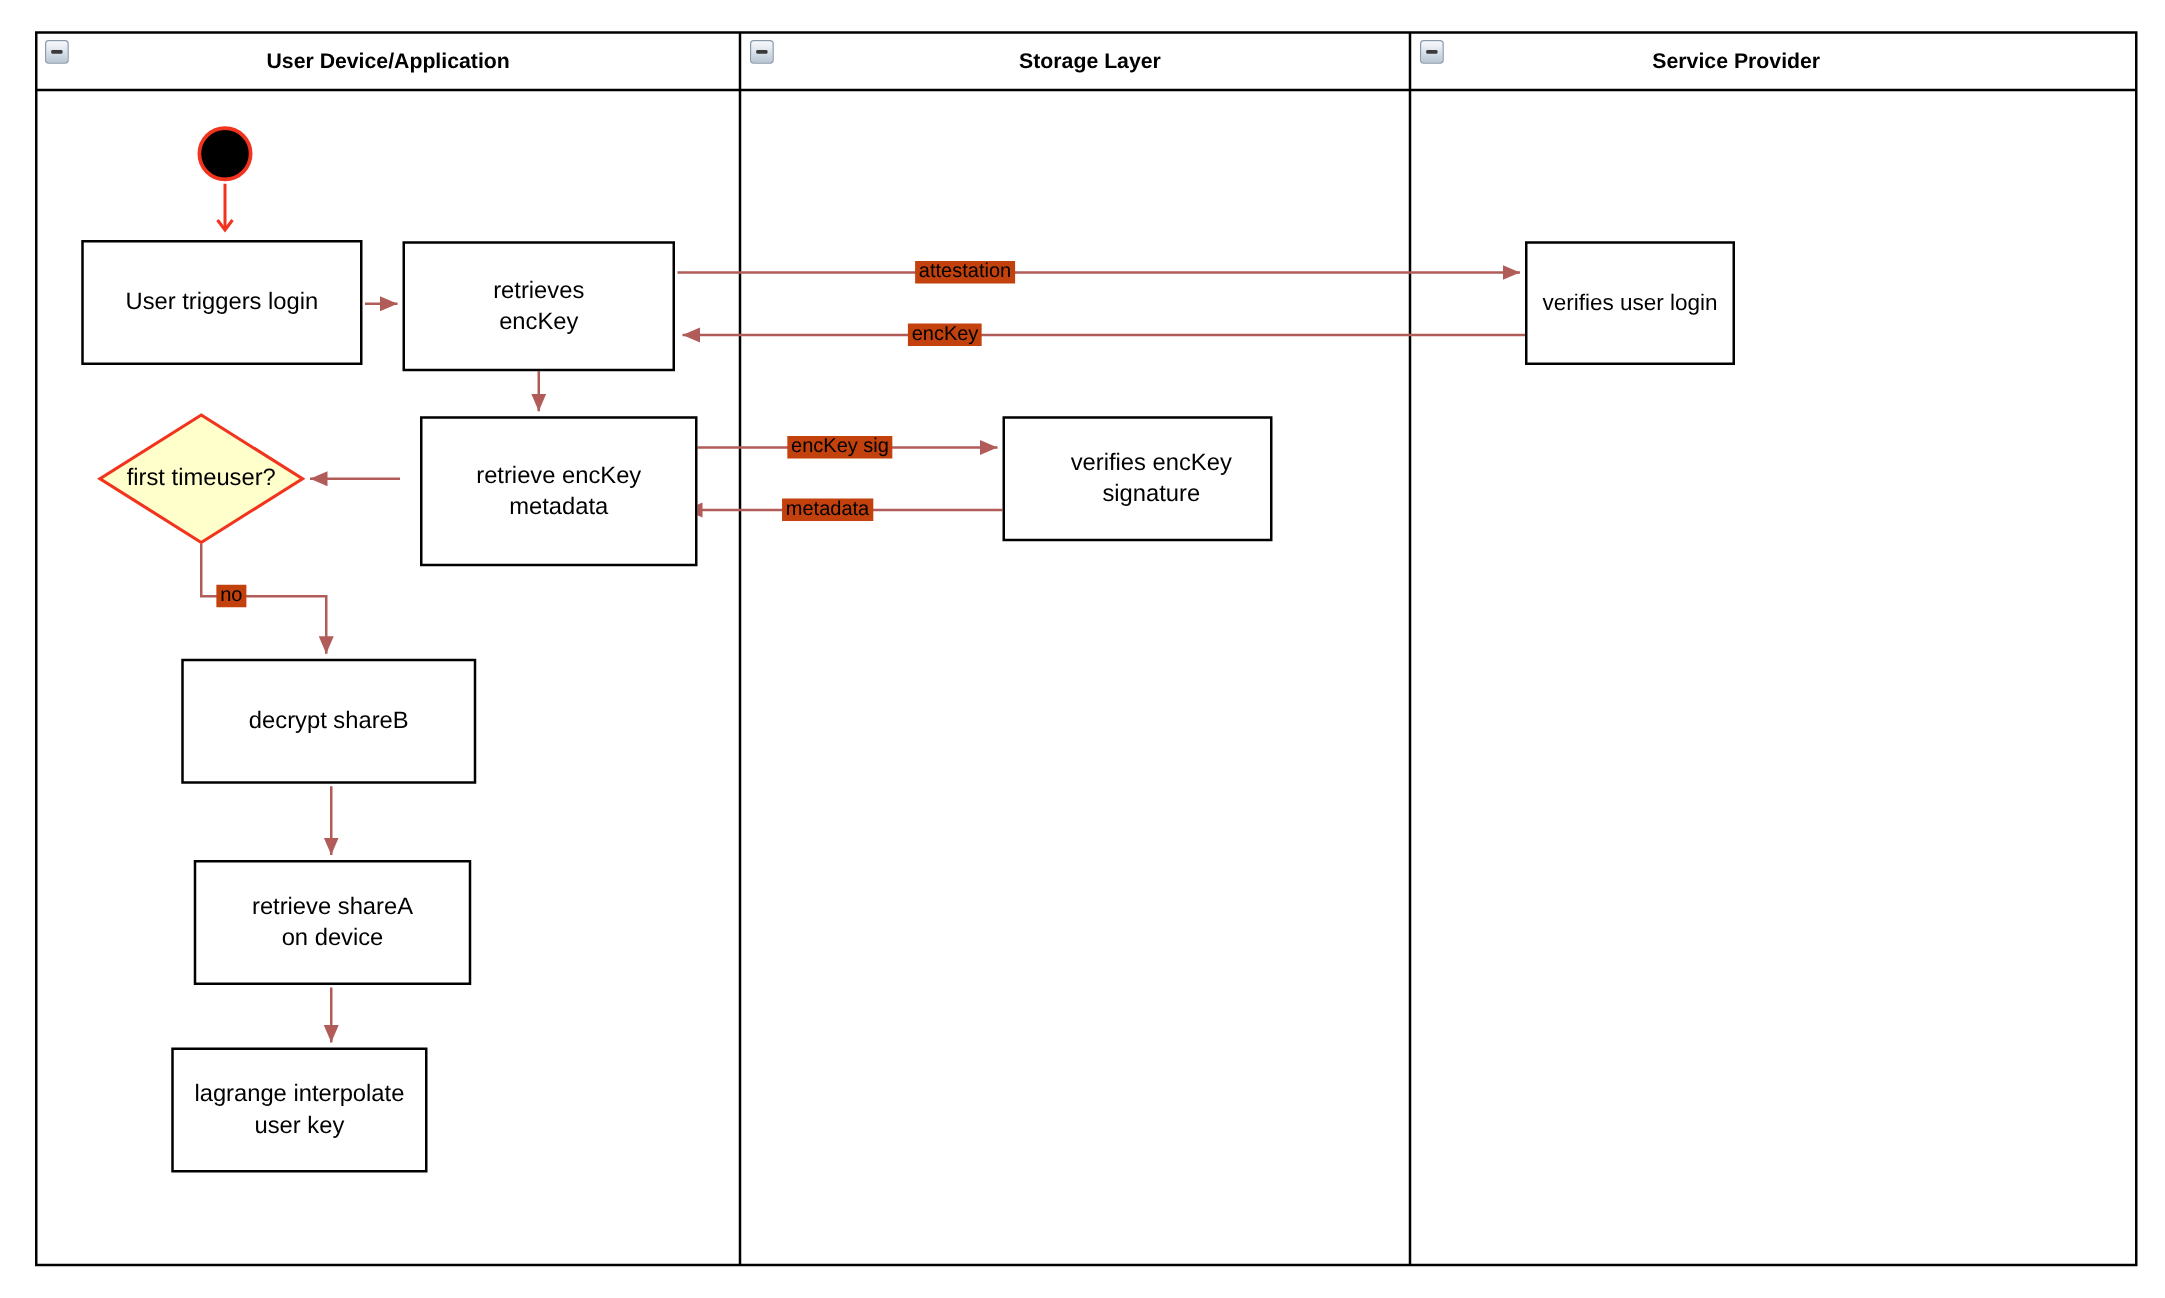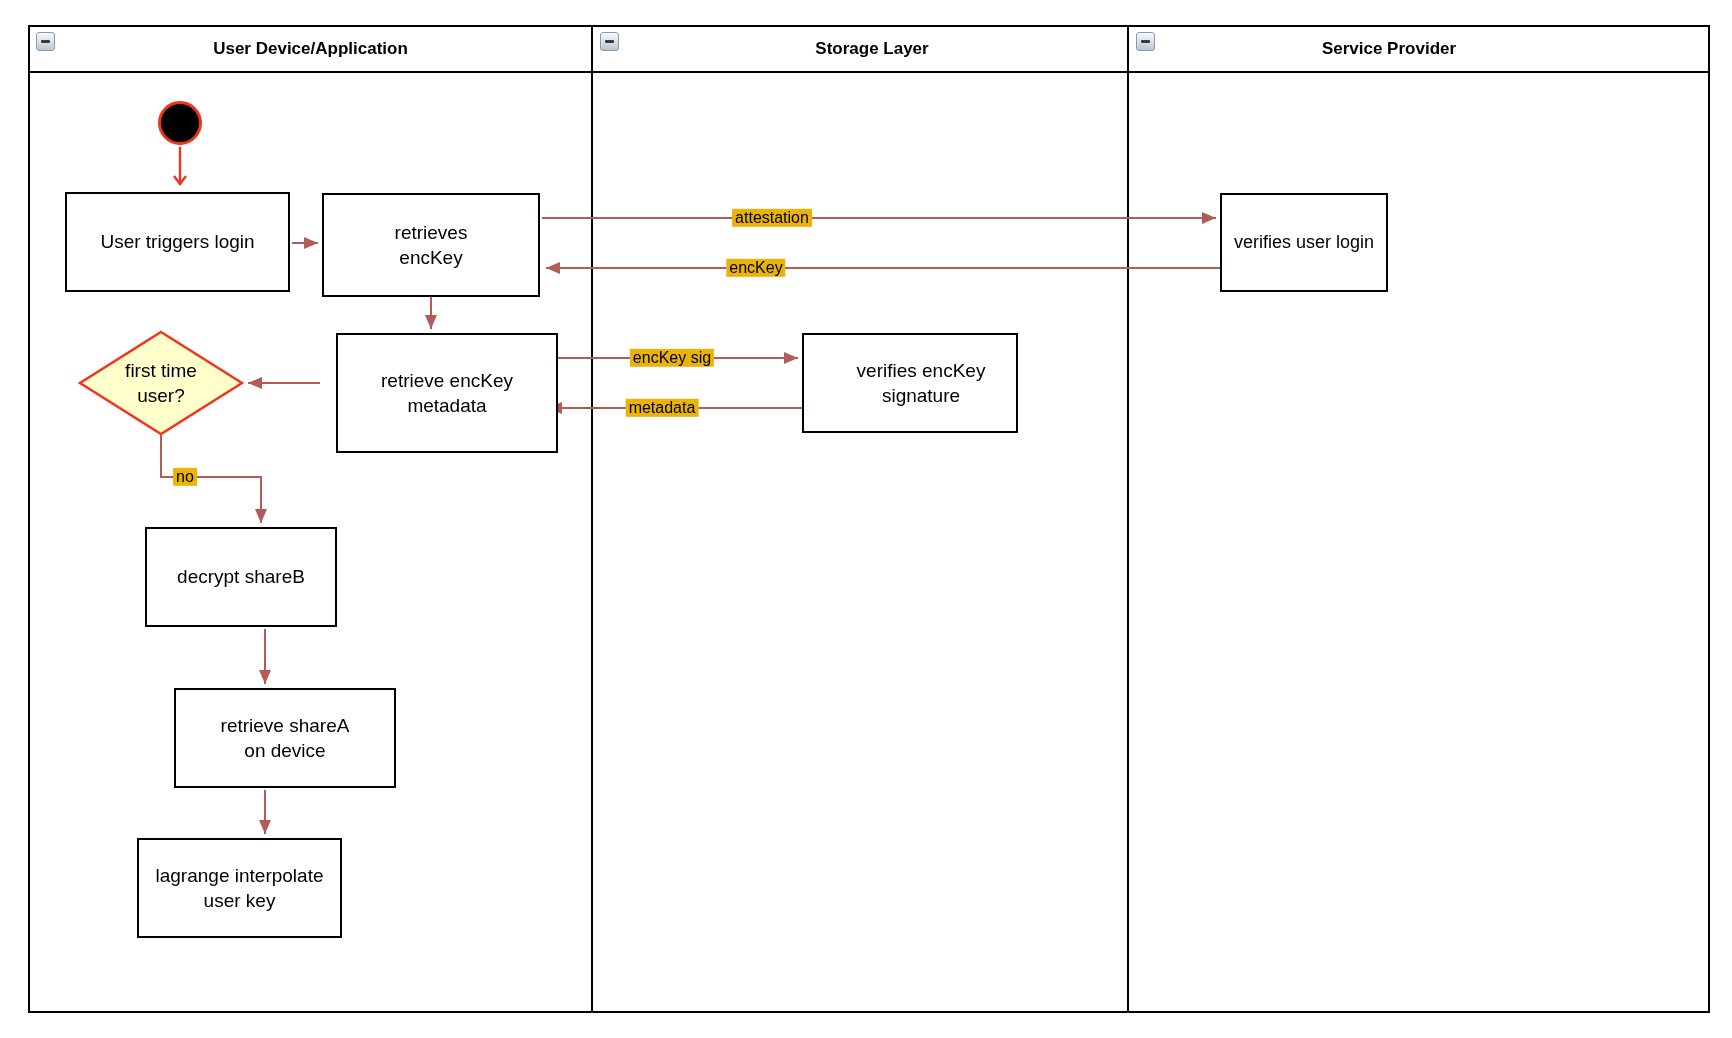--- a/index.html
+++ b/index.html
@@ -17,24 +17,24 @@
                 display:flex;align-items:center;justify-content:center;cursor:pointer;}
   .collapse-btn .bar{width:9px;height:3px;background:#3a3a3a;border-radius:1px;}
 
   .node{position:absolute;background:#ffffff;border:2px solid #000;
         display:flex;flex-direction:column;align-items:center;justify-content:center;
         font-size:19px;line-height:1.32;text-align:center;z-index:2;box-sizing:border-box;}
   .start-node{position:absolute;left:158px;top:101px;width:44px;height:44px;
               background:#000;border:3px solid #f2331d;border-radius:50%;
               box-sizing:border-box;z-index:2;}
   .diamond-label{position:absolute;left:101px;top:356px;width:120px;height:54px;
-                 display:flex;flex-direction:column;align-items:center;justify-content:center;
+                 display:flex;align-items:center;justify-content:center;
                  font-size:19px;line-height:1.32;text-align:center;z-index:2;}
   .edge-label{position:absolute;transform:translate(-50%,-50%);
-              background:#eab308;padding:0 3px;font-size:16px;line-height:1.15;
+              background:#c2410c;padding:0 3px;font-size:16px;line-height:1.15;
               white-space:nowrap;z-index:2;}
 </style>
 </head>
 <body>
 
 <div id="canvas">
 
   <svg class="layer" width="1732" height="1038" viewBox="0 0 1732 1038">
     <defs>
       <marker id="brickHead" markerUnits="userSpaceOnUse" markerWidth="15" markerHeight="13" refX="14" refY="6" orient="auto">
@@ -100,25 +100,25 @@
   <div class="node" style="left:336px;top:333px;width:222px;height:120px;">
     <span>retrieve encKey</span>
     <span>metadata</span>
   </div>
 
   <div class="diamond-label">
     <span>first time</span>
     <span>user?</span>
   </div>
 
-  <div class="node" style="left:145px;top:527px;width:192px;height:100px;">
+  <div class="node" style="left:145px;top:527px;width:236px;height:100px;">
     <span>decrypt shareB</span>
   </div>
 
-  <div class="node" style="left:155px;top:688px;width:222px;height:100px;margin-left:19px;">
+  <div class="node" style="left:155px;top:688px;width:222px;height:100px;">
     <span>retrieve shareA</span>
     <span>on device</span>
   </div>
 
   <div class="node" style="left:137px;top:838px;width:205px;height:100px;">
     <span>lagrange interpolate</span>
     <span>user key</span>
   </div>
 
   <div class="node" style="left:802px;top:333px;width:216px;height:100px;padding-left:22px;">

